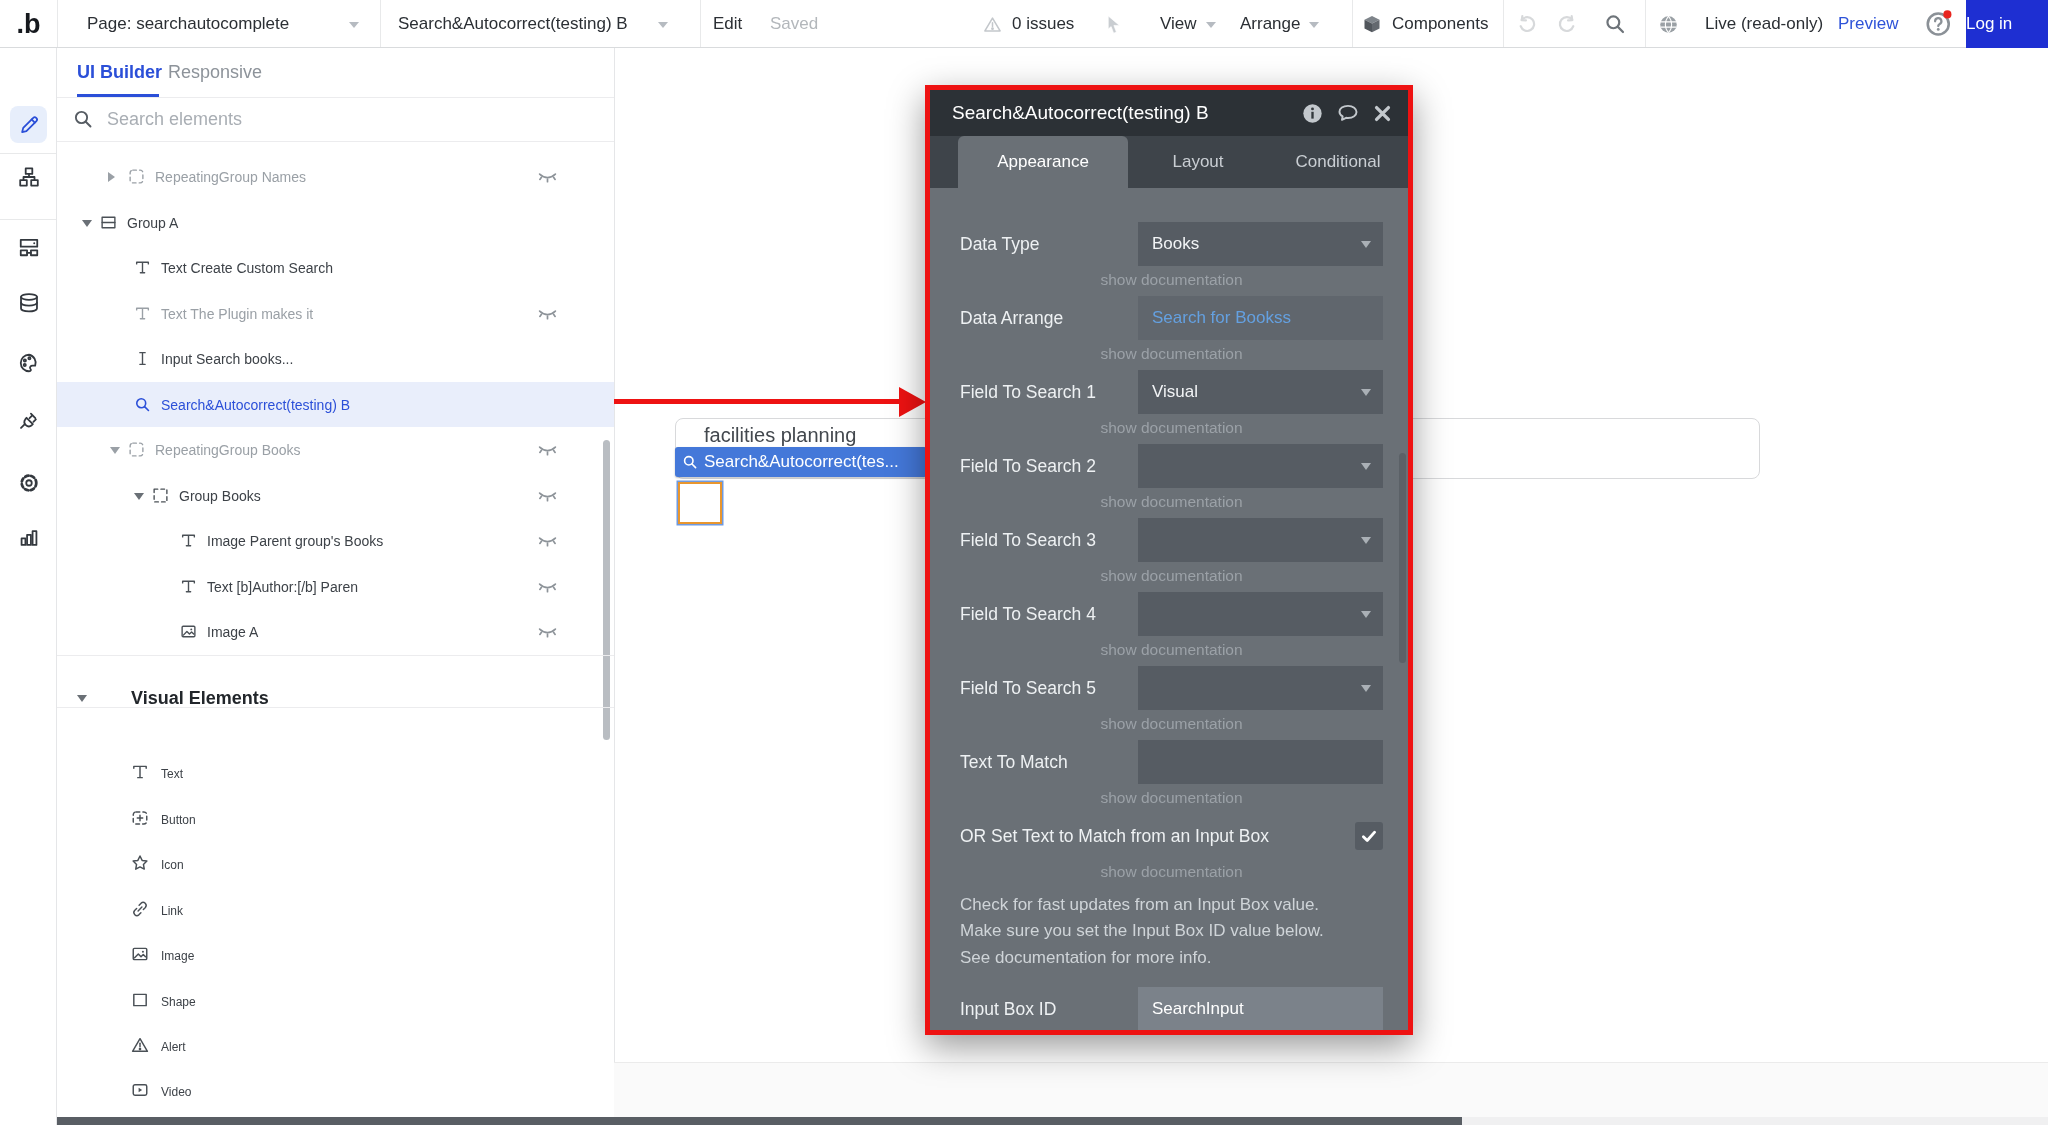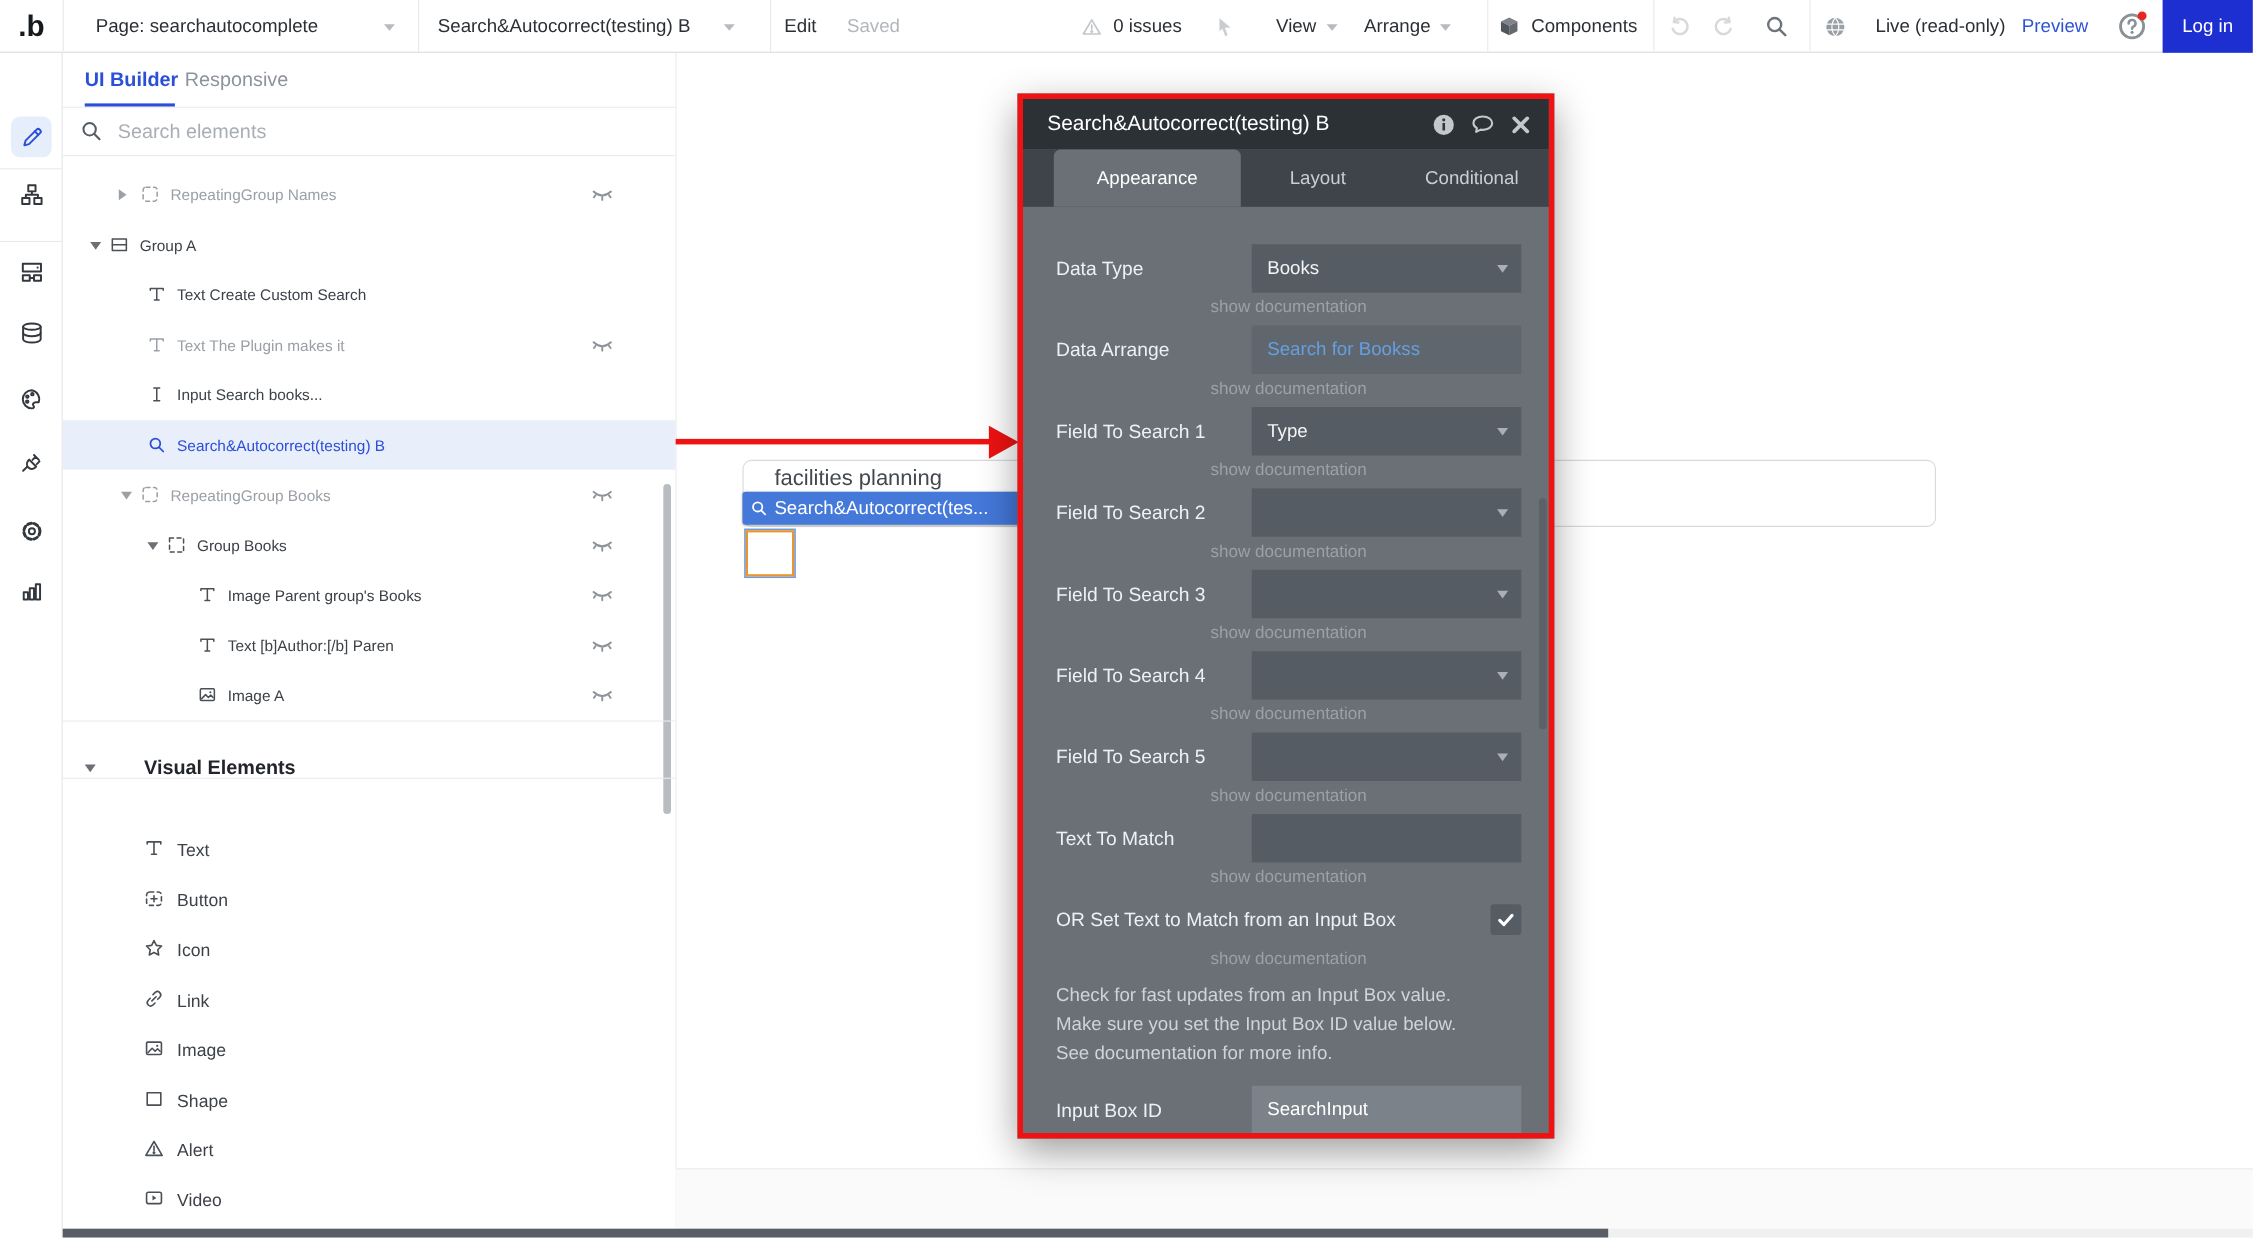--- a/index.html
+++ b/index.html
@@ -10,21 +10,21 @@
   
   .topbar { position:absolute; left:0; top:0; width:2048px; height:48px; background:#fff;
     border-bottom:1px solid #d9dbdd; z-index:80; }
   .topbar .vsep { position:absolute; top:0; bottom:0; width:1px; background:#e8e9ea; }
   .logo { position:absolute; left:0; top:0; width:57px; height:48px; display:flex; align-items:center;
     justify-content:center; font-weight:bold; font-size:27px; color:#16191e; }
   .tb-item { position:absolute; top:0; height:48px; display:flex; align-items:center; font-size:17px; color:#2b2f34; }
   .tb-muted { color:#b3b7bb; }
   .caret { width:0; height:0; border:5px solid transparent; border-top:6px solid #b6bbc1; margin-left:9px; margin-top:6px; }
   .btn-login { position:absolute; right:0; top:0; width:82px; height:48px; background:#1e2fd2; color:#fff;
-    display:flex; align-items:center; justify-content:center; font-size:17px; }
+    display:flex; align-items:center; justify-content:flex-start; font-size:17px; }
   .preview { color:#2e53d8; }
 
   
   .iconbar { position:absolute; left:0; top:48px; width:57px; bottom:0; background:#fff;
     border-right:1px solid #e5e6e8; z-index:70; }
   .iconbar .hsep { position:absolute; left:0; right:0; height:1px; background:#e8e9ea; }
   .ib-icon { position:absolute; left:10px; width:37px; height:37px; display:flex; align-items:center;
     justify-content:center; color:#33383e; }
   .ib-active { background:#e7eefb; border-radius:8px; color:#2b4fd8; }
 
@@ -47,21 +47,21 @@
   .trow .ticon { display:flex; margin-right:10px; color:#4a5056; }
   .trow-muted, .trow-muted .ticon { color:#9aa0a6; }
   .trow-sel { background:#e9eefb; color:#2b4fd8; }
   .trow-sel .ticon { color:#2b4fd8; }
   .eye { position:absolute; left:480px; top:12px; color:#8d9399; }
   .vscroll { position:absolute; left:546px; width:7px; border-radius:4px; background:#b9bdc2; }
 
   .veheader { position:absolute; left:0; right:0; height:44px; display:flex; align-items:center;
     font-size:18px; font-weight:bold; color:#22262b; }
   .verow { position:absolute; left:0; right:0; height:45px; display:flex; align-items:center;
-    font-size:16px; color:#3d4248; padding-left:74px; }
+    font-size:12px; color:#3d4248; padding-left:74px; }
   .verow .ticon { margin-right:12px; color:#4a5056; }
 
   
   .canvas { position:absolute; left:614px; top:48px; right:0; bottom:0; background:#fff;
     border-left:1px solid #e5e6e8; z-index:10; }
   .page-bottom { position:absolute; left:614px; right:0; top:1062px; bottom:0; background:#fafafa;
     border-top:1px solid #ebebeb; z-index:11; }
   .cv-input { position:absolute; left:675px; top:418px; width:1085px; height:61px; background:#fff;
     border:1.5px solid #d8d9db; border-radius:8px; z-index:12; }
   .cv-text { position:absolute; left:704px; top:424px; font-size:20px; color:#43484e; z-index:13; }
@@ -567,21 +567,21 @@
           <span>Search for Bookss</span>
         </div>
       </div>
       <div class="fdoc">
           <span>show documentation</span>
         </div>
 
       <div class="frow">
         <div class="flabel">Field To Search 1</div>
         <div class="fctrl">
-          <span>Type</span>
+          <span>Visual</span>
           <span class="dcaret"></span>
         </div>
       </div>
       <div class="fdoc">
           <span>show documentation</span>
         </div>
 
       <div class="frow">
         <div class="flabel">Field To Search 2</div>
         <div class="fctrl">

